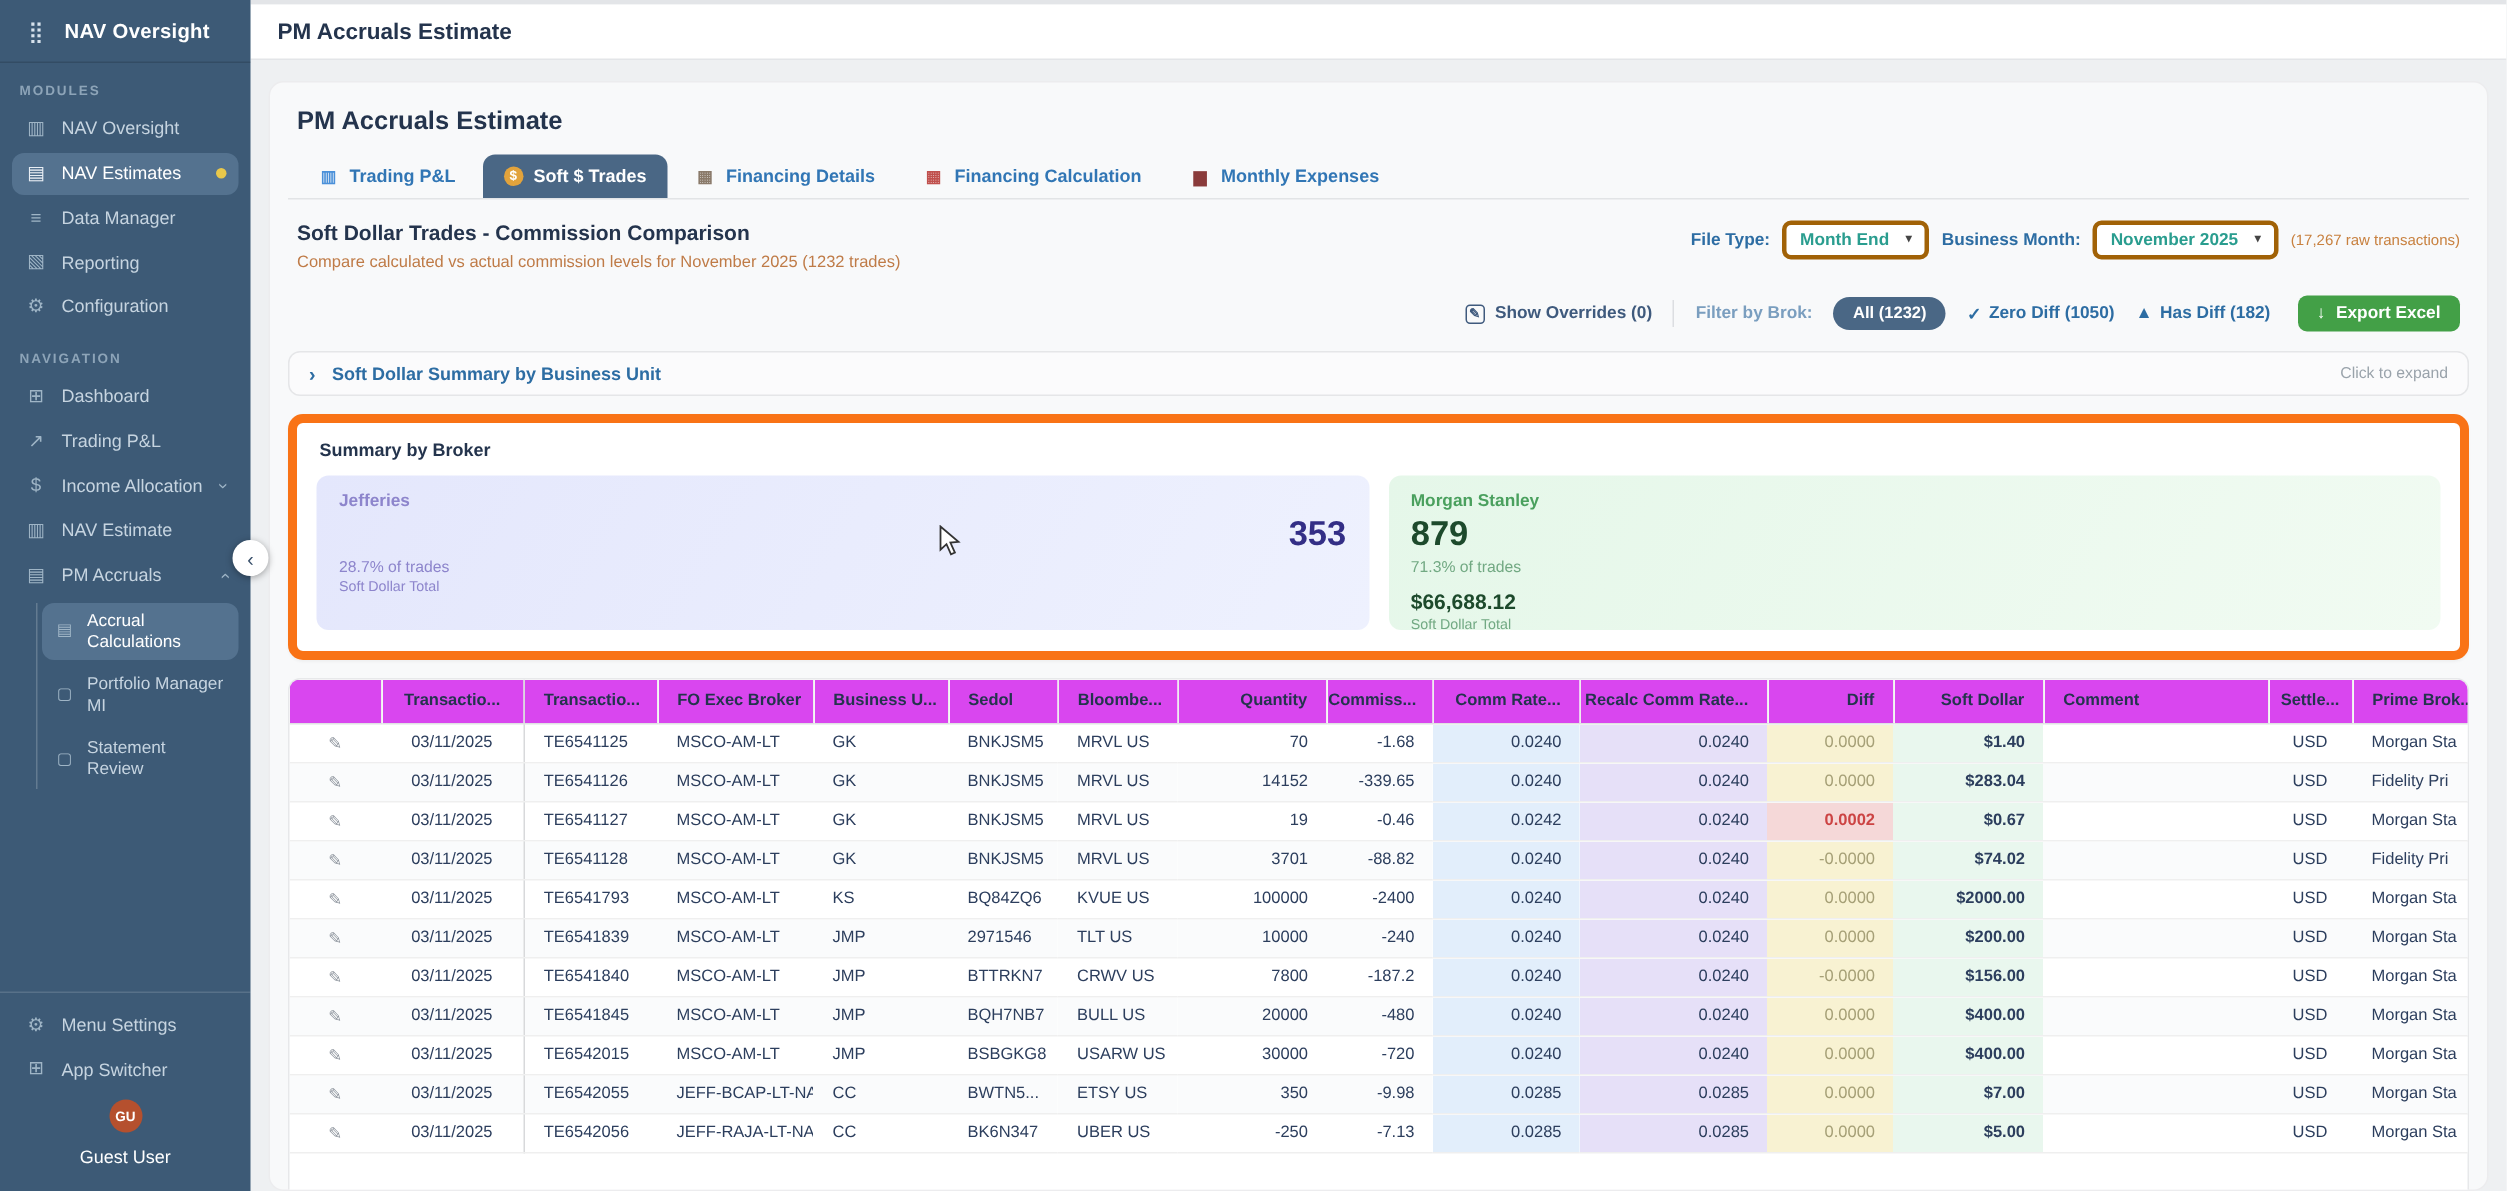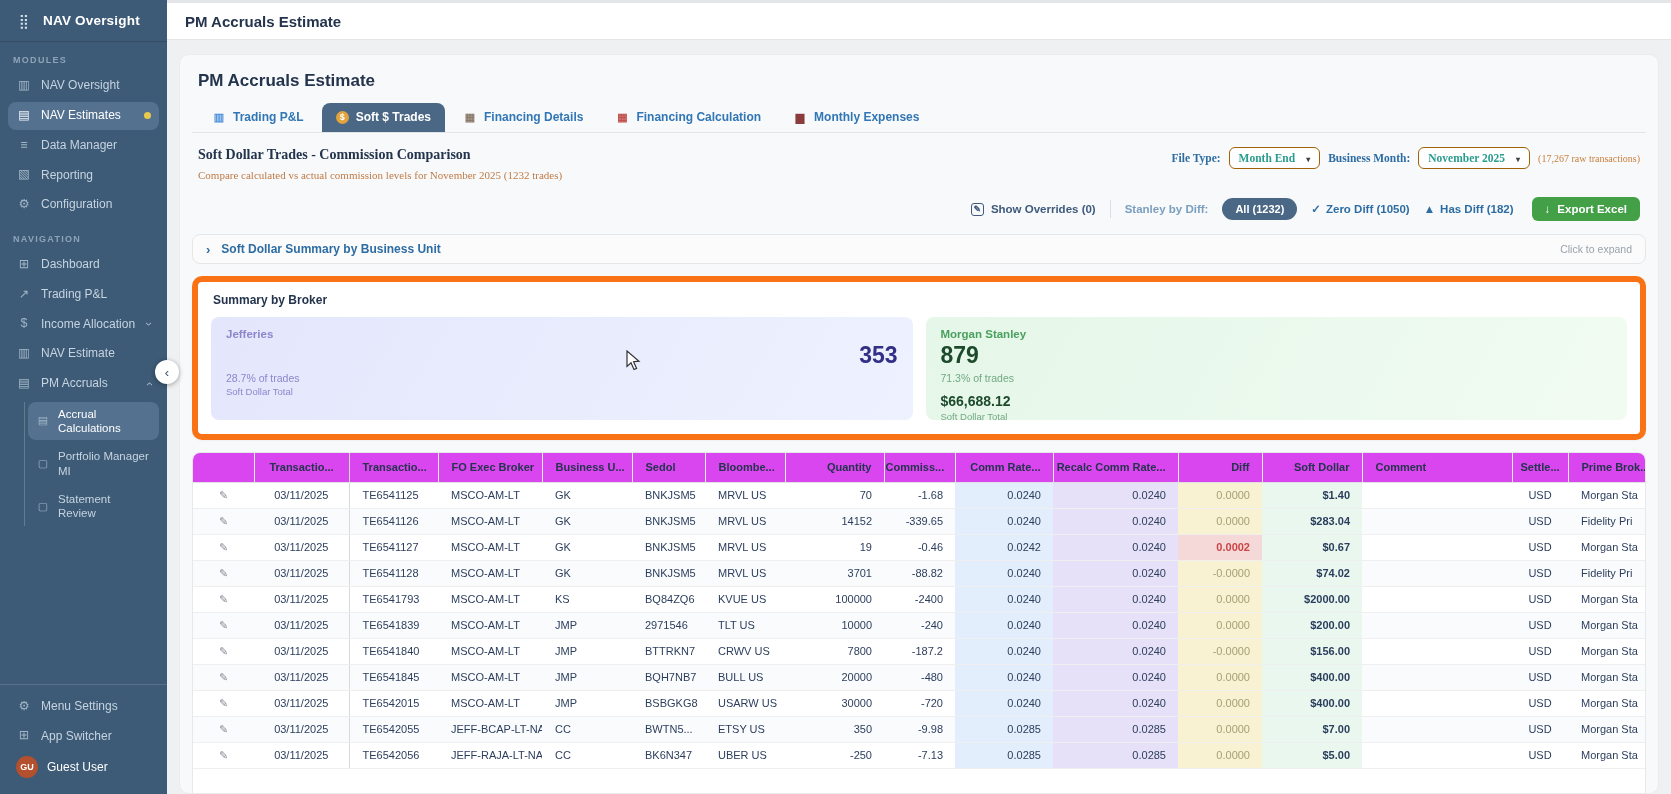--- a/index.html
+++ b/index.html
@@ -28,21 +28,21 @@
   .dot { width:7px; height:7px; border-radius:50%; background:#e9c84b; margin-left:auto; flex-shrink:0; }
   .chev { margin-left:auto; color:#9fb5c6; font-size:12px; display:inline-block; line-height:1; }
   .chev.down { transform:rotate(90deg); }
   .chev.up   { transform:rotate(-90deg); }
   .subtree { margin:2px 8px 2px 24px; border-left:1px solid rgba(255,255,255,0.20); padding-left:3px; }
   .sub-item { display:flex; align-items:center; gap:8px; margin:4px 0; padding:5px 8px;
               border-radius:8px; font-size:11.5px; line-height:1.25; color:#c6d4e0; cursor:pointer; }
   .sub-item .ic { width:14px; text-align:center; font-size:11px; color:#9fb5c6; flex-shrink:0; }
   .sub-item.active { background:#54728f; color:#fff; }
   .side-footer { margin-top:auto; border-top:1px solid rgba(255,255,255,0.14); padding:6px 0 10px; flex-shrink:0; }
-  .user-row { display:flex; align-items:center; gap:9px; margin:2px 8px; padding:4px 8px; font-size:12px; color:#fff; }
+  .user-row { display:flex; align-items:center; gap:9px; margin:2px 8px; padding:4px 8px; font-size:12px; color:#fff;flex-direction:column; }
   .avatar { width:22px; height:22px; border-radius:50%; background:#b5502e; color:#fff; font-size:9px;
             font-weight:bold; display:flex; align-items:center; justify-content:center; flex-shrink:0; }
   .collapse-btn { position:absolute; left:155px; top:360px; width:24px; height:24px; border-radius:50%;
                   background:#fff; box-shadow:0 1px 5px rgba(0,0,0,0.35); color:#39506b;
                   display:flex; align-items:center; justify-content:center; font-size:13px; z-index:6; cursor:pointer; }
 
   
   .main { flex:1; min-width:0; display:flex; flex-direction:column; }
   .topstrip { height:3px; background:#e3e5e8; }
   .header { height:37px; background:#ffffff; border-bottom:1px solid #e3e5e8;
@@ -54,27 +54,27 @@
   .card-title { font-size:17px; font-weight:bold; color:#24344d; margin:2px 0 12px 6px; }
 
   .tabbar { display:flex; gap:4px; border-bottom:1px solid #e2e4e6; padding:0 6px; }
   .tab { display:flex; align-items:center; gap:7px; padding:7px 14px 8px; font-size:12px; font-weight:bold;
          color:#3176b5; border-radius:8px 8px 0 0; cursor:pointer; white-space:nowrap; }
   .tab.active { background:#4a6785; color:#ffffff; }
   .tab .tic { width:14px; text-align:center; font-size:11px; }
   .tic-money { width:13px; height:13px; border-radius:50%; background:#e2a33c; color:#fff;
                font-size:9px; display:inline-flex; align-items:center; justify-content:center; font-weight:bold; }
 
-  .sectionrow { display:flex; justify-content:space-between; align-items:flex-start; margin:14px 6px 0;font-family:Liberation Serif, serif; }
+  .sectionrow { display:flex; justify-content:space-between; align-items:flex-start; margin:14px 6px 0; }
   .sec-title { font-size:14px; font-weight:bold; color:#24344d; }
   .sec-sub { font-size:11px; color:#bf7b47; margin-top:6px; }
   .filters { display:flex; align-items:center; gap:8px; font-size:11.5px; white-space:nowrap; }
   .flabel { color:#2d6da3; font-weight:bold; }
-  .select { background:#fff; border:1px solid #a16207; border-radius:6px; padding:4px 9px;
-            display:flex; align-items:flex-end; gap:11px; color:#2a9d8f; font-weight:bold; cursor:pointer; }
+  .select { background:#fff; border:3px solid #a16207; border-radius:6px; padding:4px 9px;
+            display:flex; align-items:flex-start; gap:11px; color:#2a9d8f; font-weight:bold; cursor:pointer; }
   .select .caret { color:#444; font-size:8px; }
   .rawnote { color:#c8813f; font-size:10px; }
 
   .toolbar { display:flex; justify-content:flex-end; align-items:center; gap:14px; margin:16px 6px 0; font-size:11.5px; }
   .overrides { color:#3f5a7d; display:flex; gap:7px; align-items:center; font-weight:bold; cursor:pointer; }
   .ov-ic { font-size:9px; border:1.3px solid #3f5a7d; border-radius:3px; width:13px; height:13px;
            line-height:11px; text-align:center; }
   .vdiv { width:1px; height:18px; background:#dcdee1; }
   .fdlabel { color:#7a9ebf; font-weight:bold; }
   .chip { background:#4a6785; color:#fff; border-radius:13px; padding:5px 13px; font-size:11px;
@@ -272,21 +272,21 @@
             <span class="rawnote">(17,267 raw transactions)</span>
           </div>
         </div>
 
         <div class="toolbar">
           <span class="overrides">
             <span class="ov-ic">✎</span>
             <span>Show Overrides (0)</span>
           </span>
           <span class="vdiv"></span>
-          <span class="fdlabel">Stanley by Diff:</span>
+          <span class="fdlabel">Filter by Brok:</span>
           <span class="chip">All (1232)</span>
           <span class="linkfilter">
             <span>✓</span>
             <span>Zero Diff (1050)</span>
           </span>
           <span class="linkfilter">
             <span>▲</span>
             <span>Has Diff (182)</span>
           </span>
           <span class="exportbtn">

